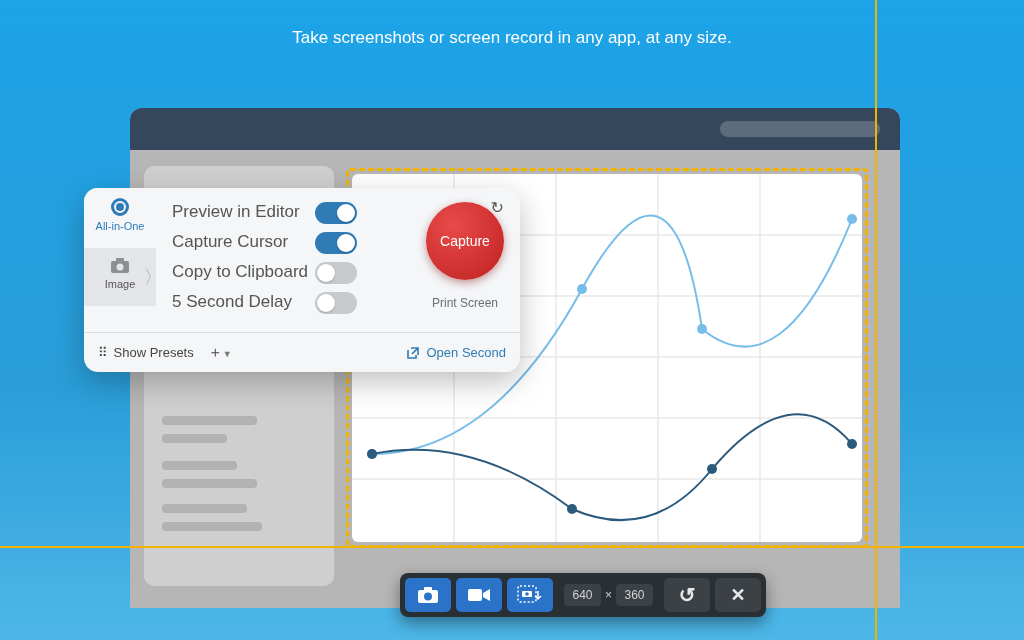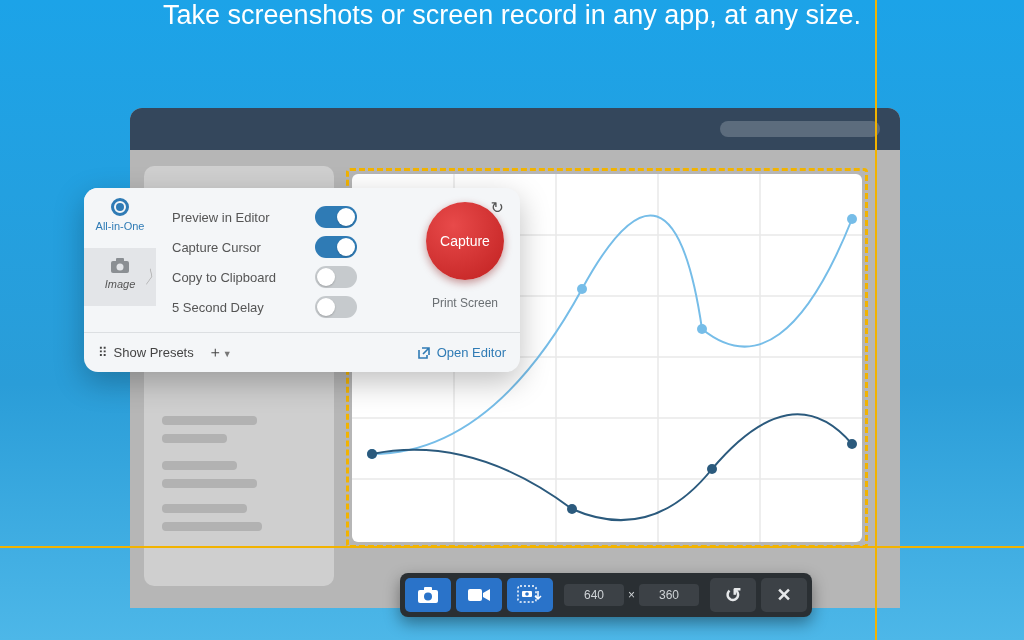--- a/index.html
+++ b/index.html
@@ -7,22 +7,23 @@
     width: 1024px;
     height: 640px;
     background: linear-gradient(to bottom, #1ca3e8, #2a9dd8 60%, #4db7e8);
     font-family: -apple-system, BlinkMacSystemFont, "Segoe UI", Helvetica, Arial, sans-serif;
     overflow: hidden;
     position: relative;
   }
   .headline {
     text-align: center;
     color: #fff;
-    font-size: 27px;
+    font-size: 17px;
     font-weight: 500;
+    padding-top: 28px;
   }
   .mock-window {
     position: absolute;
     left: 130px;
     top: 108px;
     width: 770px;
     height: 500px;
     background: #b6b6b6;
     border-radius: 12px 12px 0 0;
     overflow: hidden;
@@ -132,24 +133,23 @@
     transform: translateY(-50%);
     font-size: 18px;
     color: #aaa;
   }
   .panel-settings {
     flex: 1;
     padding: 14px 6px 10px 16px;
   }
   .setting-row {
     display: flex;
-    align-items: center;
     justify-content: space-between;
     height: 30px;
-    font-size: 13px;
+    font-size: 17px;
     color: #555;
     width: 185px;
   }
   .toggle {
     width: 42px; height: 22px;
     border-radius: 11px;
     background: #c6cacd;
     position: relative;
   }
   .toggle.on { background: #2f7bb5; }
@@ -227,21 +227,21 @@
   .tb-dims {
     display:flex; align-items:center; gap:4px;
     color: #cfd3d6;
     font-size: 12px;
     padding: 0 6px;
   }
   .tb-dim-box {
     background: #3c4146;
     padding: 4px 7px;
     border-radius: 4px;
-    width: 60px;
+    width: 37px;
     text-align: center;
   }
   svg.icon { display:block; }
   .allinone-ring {
     width: 18px; height:18px; border-radius:50%;
     border: 3px solid #2f7bb5;
     margin: 0 auto 4px;
     position: relative;
   }
   .allinone-ring::after{
@@ -301,21 +301,21 @@
 <div class="crosshair-v"></div>
 <div class="crosshair-h"></div>
 
 <div class="capture-panel">
   <div class="panel-body">
     <div class="panel-tabs">
       <div class="panel-tab active">
         <span class="ticon allinone-ring"></span>
         <span class="allinone-label">All-in-One</span>
       </div>
-      <div class="panel-tab dim" style="border-radius:0;font-style:italic;">
+      <div class="panel-tab dim" style="border-radius:0;">
         <svg class="icon ticon" width="20" height="16" viewBox="0 0 20 16">
           <rect class="cam-body" x="1" y="3" width="18" height="12" rx="2"></rect>
           <rect class="cam-body" x="6" y="0" width="8" height="4" rx="1"></rect>
           <circle cx="10" cy="9" r="3.5" fill="#e3e5e8"></circle>
         </svg>
         <span>Image</span>
         <span class="arrow-right">〉</span>
       </div>
     </div>
     <div class="panel-settings">
@@ -357,21 +357,21 @@
       <span class="presets">
         <span>⠿</span>
         <span>Show Presets</span>
       </span>
       <span class="addpreset">＋<span style="font-size:9px;color:#777;">▼</span></span>
     </div>
     <div class="footer-right">
       <svg width="14" height="14" viewBox="0 0 14 14">
         <path d="M2 4 L2 12 L10 12 L10 9 M5 2 L12 2 L12 9 M12 2 L6 8" stroke="#2f7bb5" stroke-width="1.6" fill="none"></path>
       </svg>
-      <span>Open Editor</span>
+      <span>Open Second</span>
     </div>
   </div>
 </div>
 
 <div class="capture-toolbar">
   <div class="tb-btn blue">
     <svg width="22" height="18" viewBox="0 0 22 18">
       <rect x="1" y="4" width="20" height="13" rx="2" fill="#fff"></rect>
       <rect x="7" y="1" width="8" height="4" rx="1" fill="#fff"></rect>
       <circle cx="11" cy="10.5" r="4" fill="#2a73c9"></circle>

